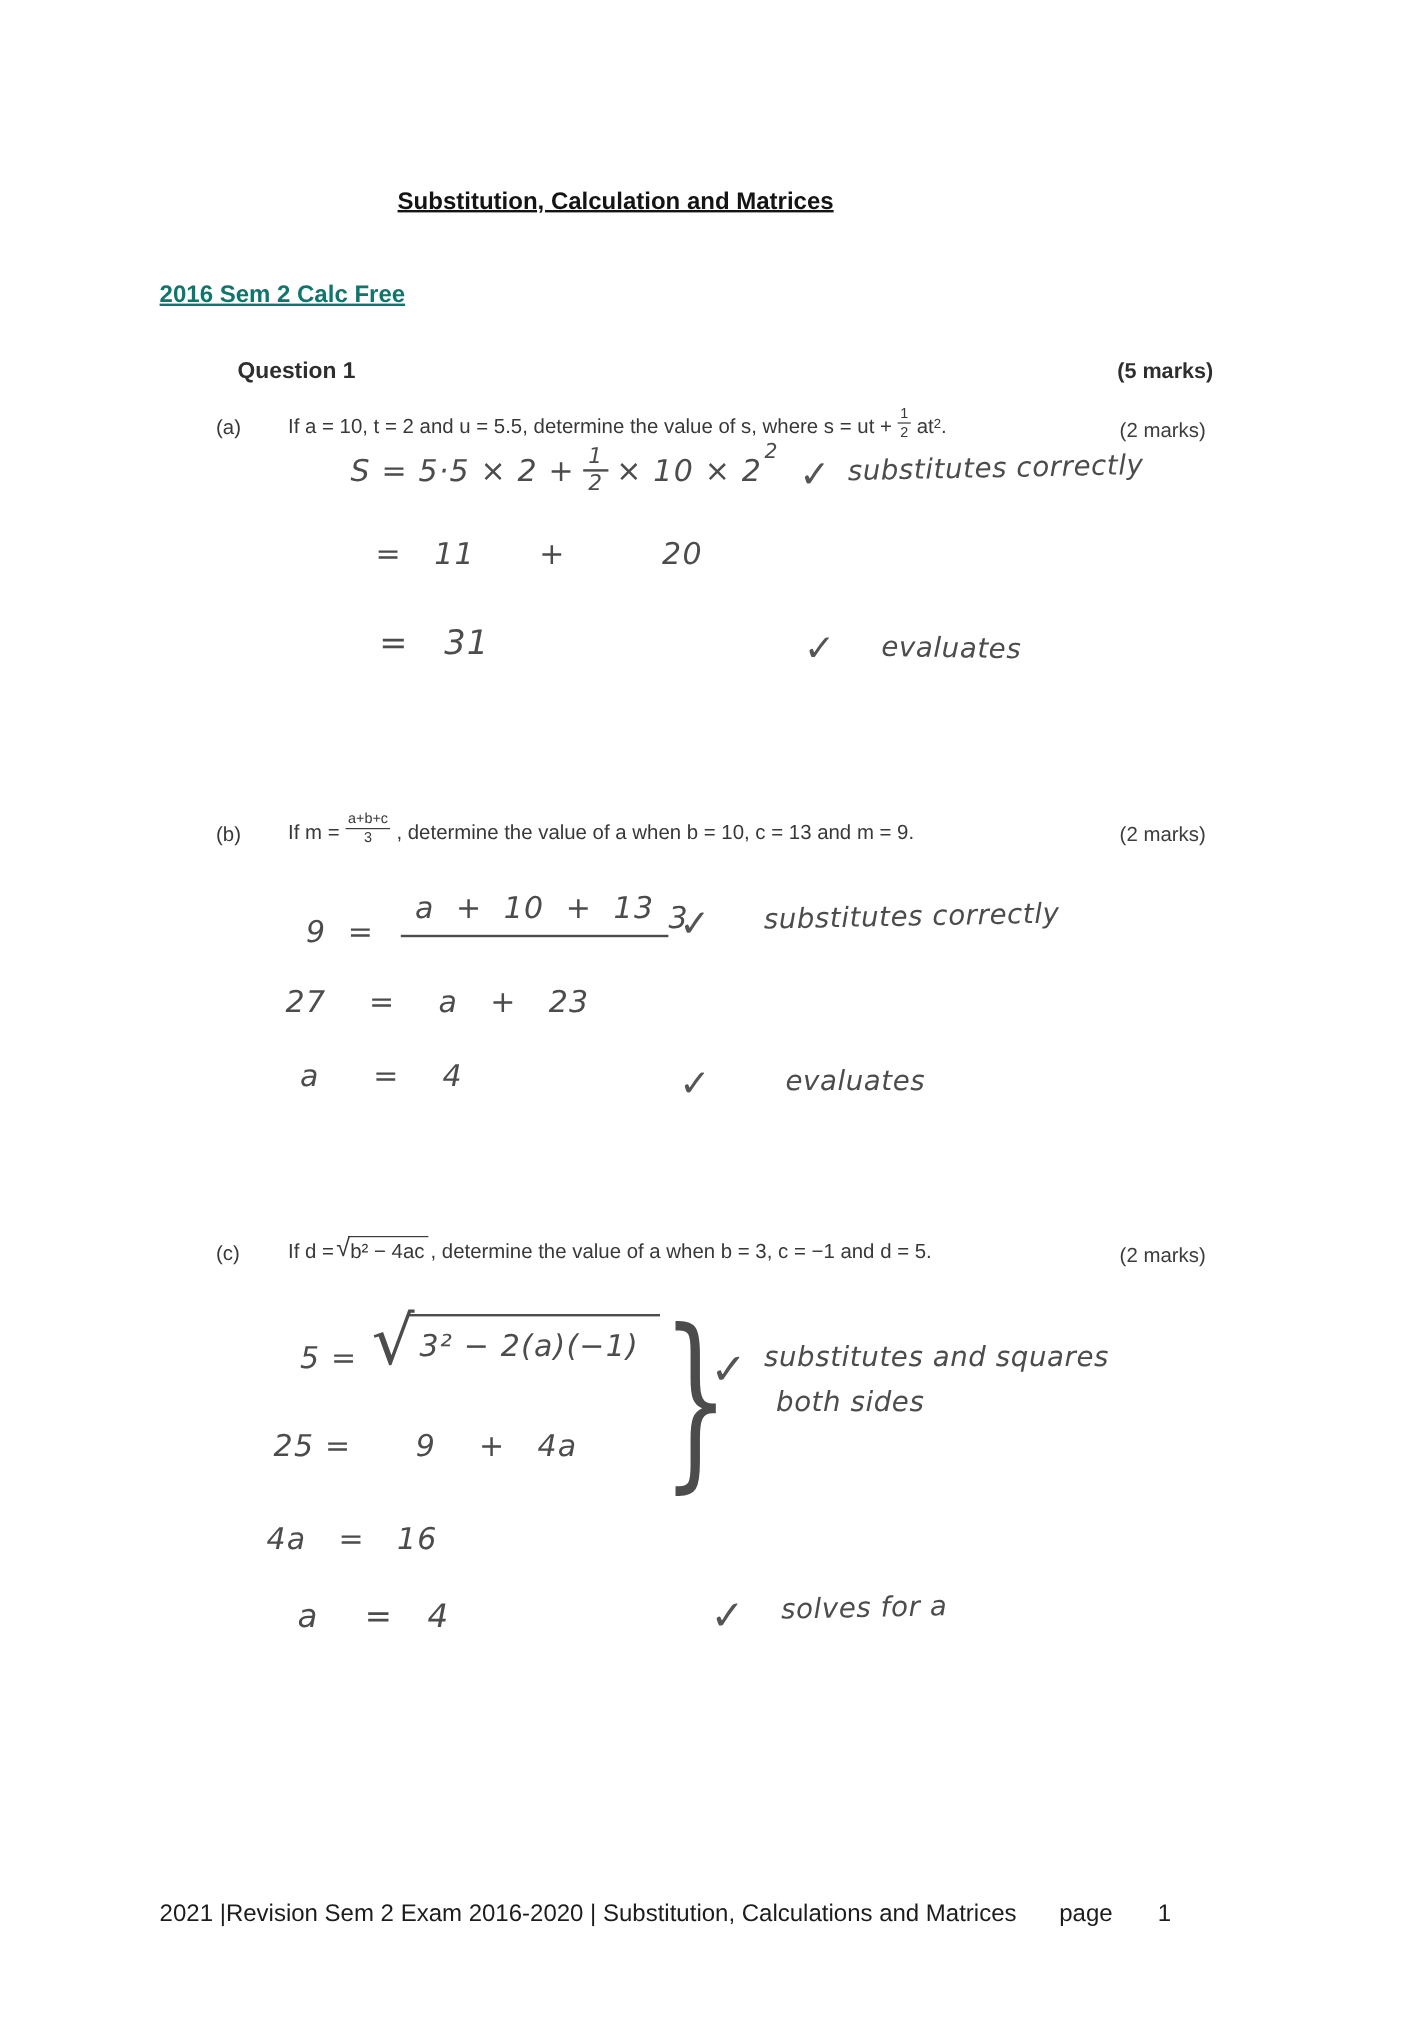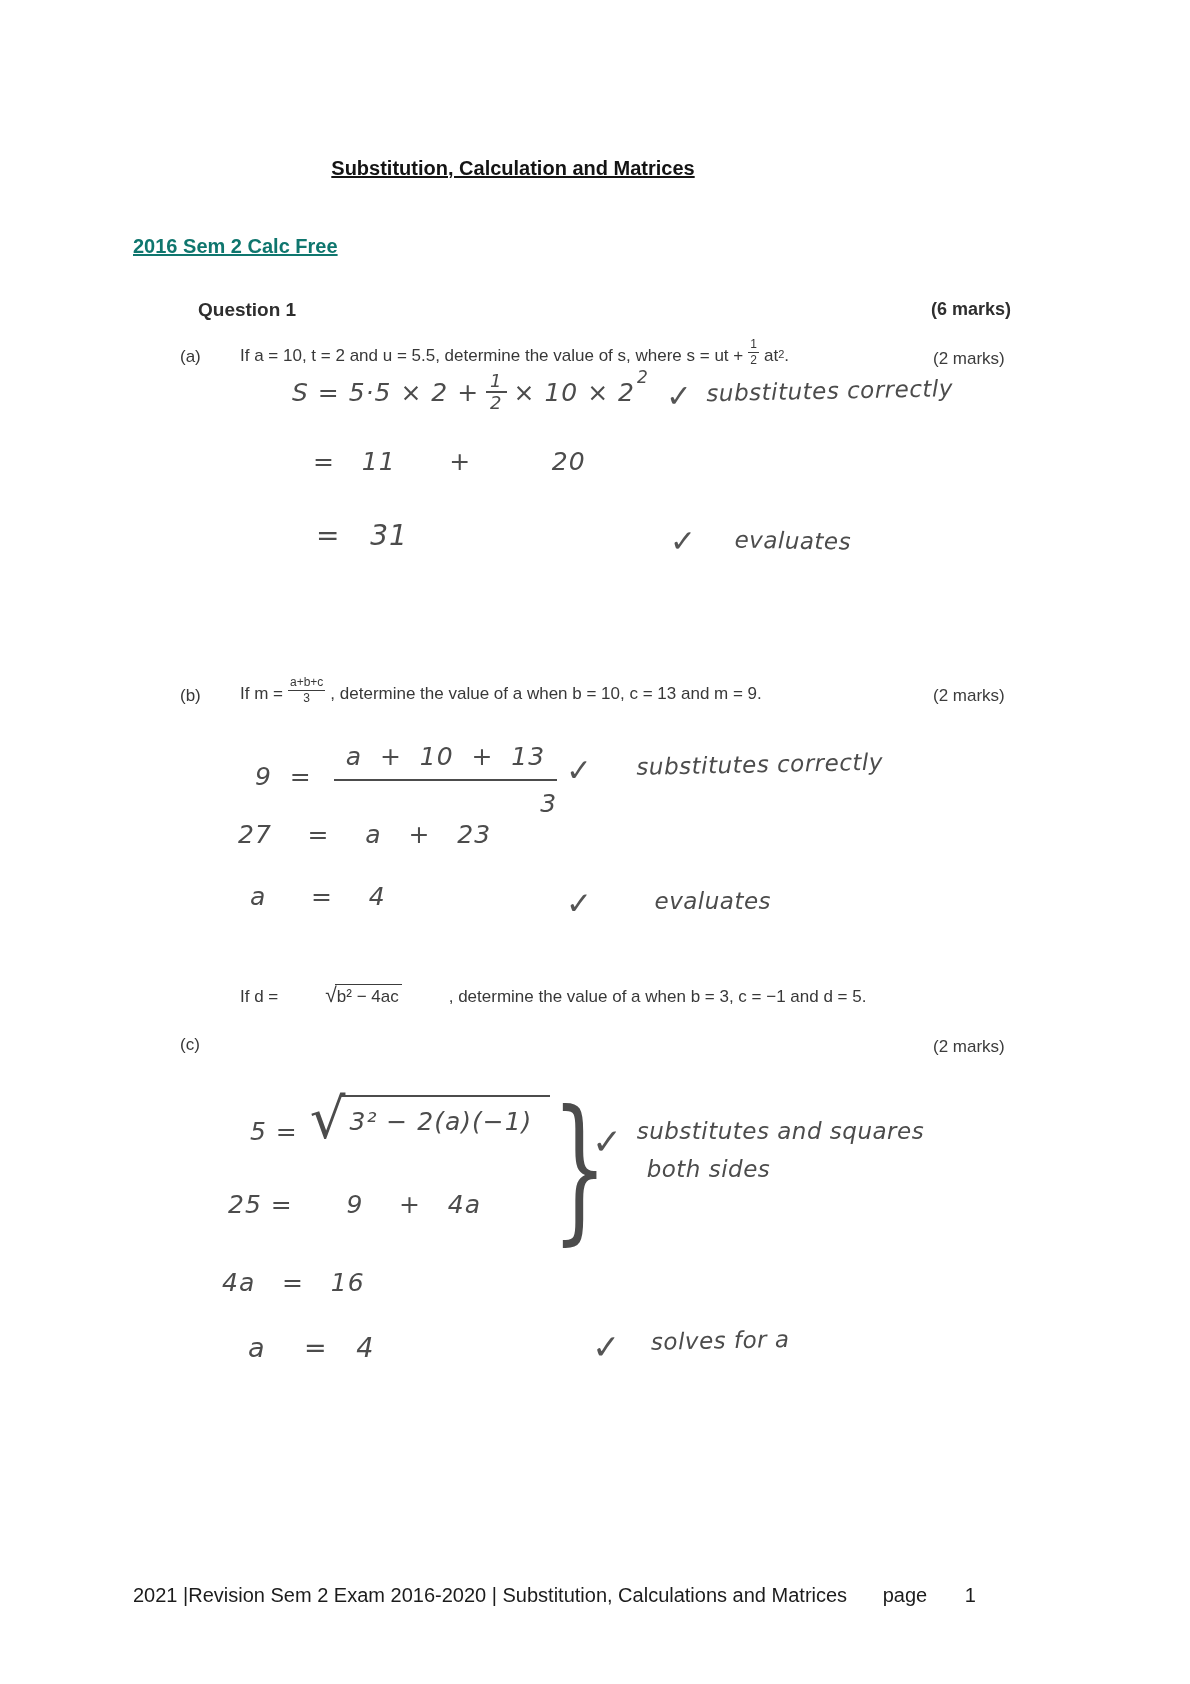--- a/index.html
+++ b/index.html
@@ -40,21 +40,21 @@
   .hw-note { font-size:23px; letter-spacing:0.5px; display:flex; align-items:flex-start; }
   .hw-check { font-size:31px; font-style:normal; line-height:1; margin-right:14px; color:#555; }
   .hw-sup { font-size:17px; position:relative; top:-15px; margin-left:2px; }
 
   .hw-frac-sm { display:inline-flex; flex-direction:column; align-items:center;
     font-size:18px; line-height:1.0; margin:0 7px; vertical-align:middle; }
   .hw-frac-sm .num { border-bottom:2px solid #4c4c4c; padding:0 4px 1px 4px; }
   .hw-frac-sm .den { padding-top:1px; }
 
   .hw-line-flex { display:flex; align-items:center; }
-  .hw-frac-lg { display:inline-flex; flex-direction:column; align-items:flex-end; margin-left:22px; }
+  .hw-frac-lg { display:inline-flex; flex-direction:row; align-items:flex-start; margin-left:22px; }
   .hw-frac-lg .num { padding:0 12px 8px 12px; border-bottom:2px solid #4c4c4c; }
   .hw-frac-lg .den { padding-top:8px; }
 
   .hw-sqrt { display:inline-flex; align-items:flex-start; margin-left:12px; }
   .hw-sqrt .sign { font-size:56px; line-height:0.85; font-style:normal; margin-right:-7px; }
   .hw-sqrt .rad  { border-top:2px solid #4c4c4c; padding:10px 18px 0 10px; }
 
   .hw-brace { font-family:"DejaVu Serif", serif; font-style:normal; color:#4c4c4c;
     font-size:158px; line-height:1; transform:scaleX(0.55); transform-origin:left top; }
   .note-col { display:flex; flex-direction:column; }
@@ -64,21 +64,21 @@
 </style>
 </head>
 <body>
 
 <div class="abs" style="inset:0;">
 
   <div class="abs doc-title">Substitution, Calculation and Matrices</div>
   <div class="abs section-heading" style="color: #0f766e;">2016 Sem 2 Calc Free</div>
 
   <div class="abs q-heading">Question 1</div>
-  <div class="abs q-total">(6 marks)</div>
+  <div class="abs q-total">(5 marks)</div>
 
   <div class="abs scan part-label" style="top:347px; left:180px;">(a)</div>
   <div class="abs scan prompt" style="top:338px; left:240px;">
     <span>If a = 10, t = 2 and u = 5.5, determine the value of s, where s = ut +</span>
     <span class="frac">
       <span class="num">1</span>
       <span class="den">2</span>
     </span>
     <span>at</span>
     <span class="sup">2</span>
@@ -129,21 +129,21 @@
     <span style="margin-left:30px;">substitutes correctly</span>
   </div>
   <div class="abs hw" style="top:820px; left:238px;">27    =    a   +   23</div>
   <div class="abs hw" style="top:882px; left:250px;">a     =    4</div>
   <div class="abs hw hw-note" style="top:888px; left:566px;">
     <span class="hw-check">✓</span>
     <span style="margin-left:48px;">evaluates</span>
   </div>
 
   <div class="abs scan part-label" style="top:1035px; left:180px;">(c)</div>
-  <div class="abs scan prompt" style="top:984px; left:240px;gap:45px;">
+  <div class="abs scan prompt" style="top:1030px; left:240px;">
     <span>If d =</span>
     <span class="sqrt">
       <span class="sign">√</span>
       <span class="rad">b² − 4ac</span>
     </span>
     <span>, determine the value of a when b = 3, c = −1 and d = 5.</span>
   </div>
   <div class="abs scan marks" style="top:1037px; left:933px;">(2 marks)</div>
 
   <div class="abs hw hw-line-flex" style="top:1095px; left:250px; align-items:flex-start;">

